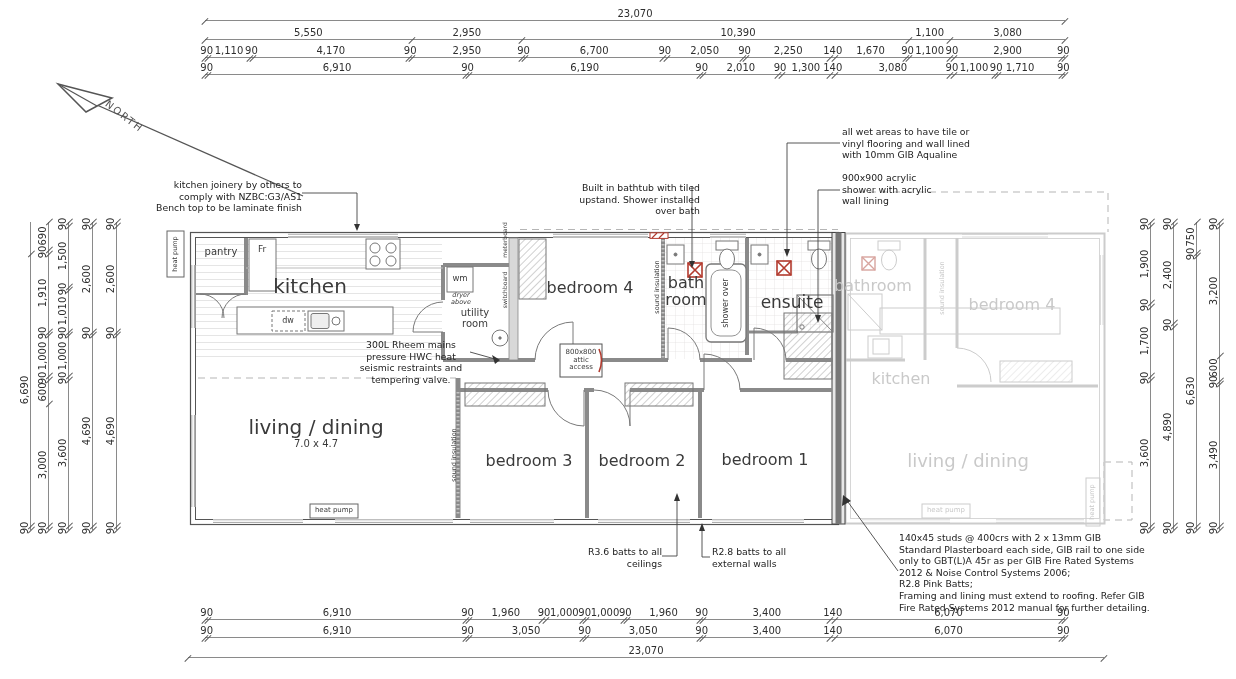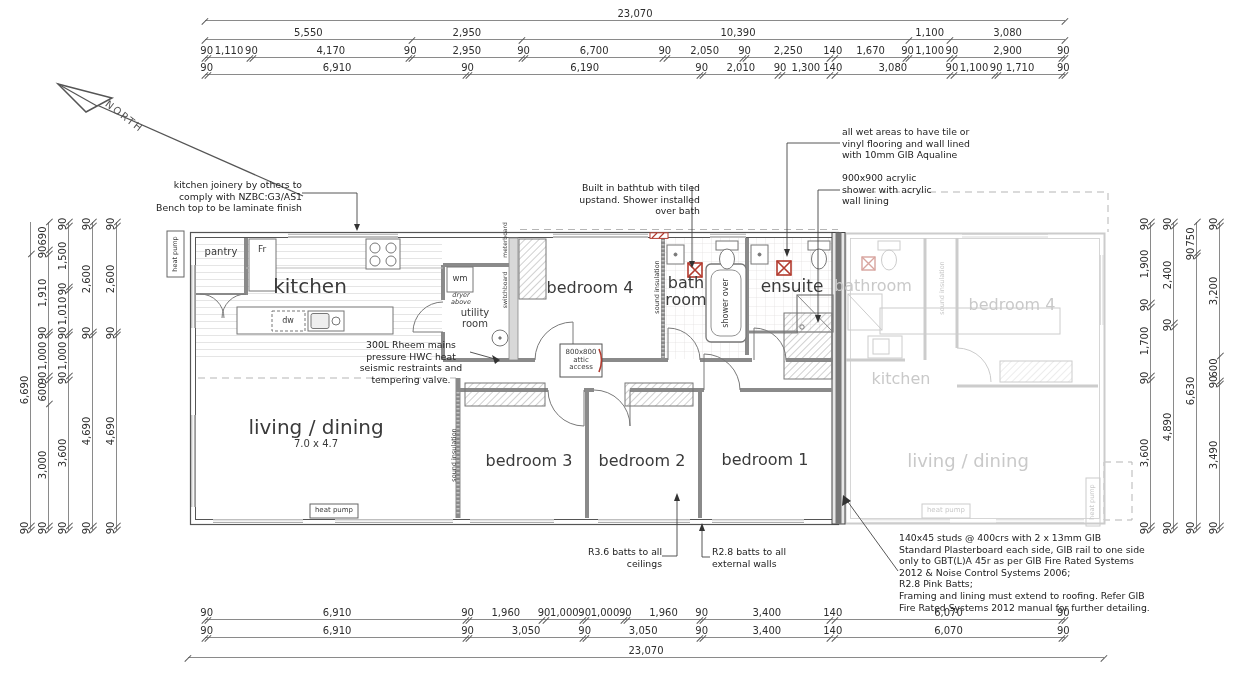--- a/index.html
+++ b/index.html
@@ -276,21 +276,21 @@
 <div class="rl" style="left:461px;top:299px;font-size:6.5px;font-style:italic">dryer
 above</div>
 <div class="rl" style="left:475px;top:319px;font-size:10px">utility
 room</div>
 <div class="rl rot" style="left:505px;top:240px;font-size:6px">meterboard</div>
 <div class="rl rot" style="left:505px;top:290px;font-size:6px">switchboard</div>
 <div class="rl" style="left:590px;top:288px;font-size:16px">bedroom 4</div>
 <div class="rl" style="left:686px;top:291px;font-size:16px">bath
 room</div>
 <div class="rl rot" style="left:726px;top:303px;font-size:8px">shower over</div>
-<div class="rl" style="left:792px;top:286px;font-size:17px">ensuite</div>
+<div class="rl" style="left:792px;top:302px;font-size:17px">ensuite</div>
 <div class="rl" style="left:581px;top:360px;font-size:7px">800x800
 attic
 access</div>
 <div class="rl" style="left:316px;top:428px;font-size:20px">living / dining</div>
 <div class="rl" style="left:316px;top:444px;font-size:10px">7.0 x 4.7</div>
 <div class="rl" style="left:529px;top:461px;font-size:16px">bedroom 3</div>
 <div class="rl" style="left:642px;top:461px;font-size:16px">bedroom 2</div>
 <div class="rl" style="left:765px;top:460px;font-size:16px">bedroom 1</div>
 <div class="rl" style="left:334px;top:511px;font-size:7px">heat pump</div>
 <div class="rl rot" style="left:176px;top:254px;font-size:6.5px">heat pump</div>

